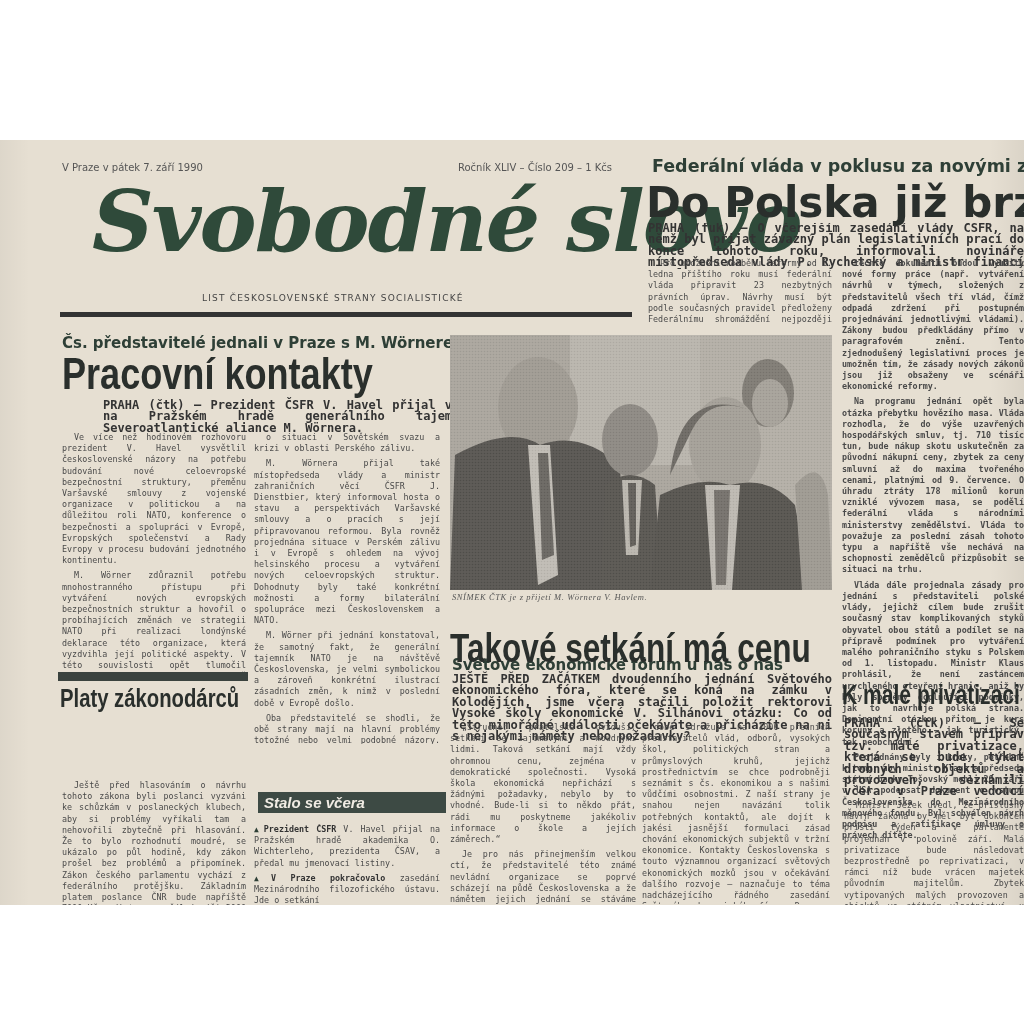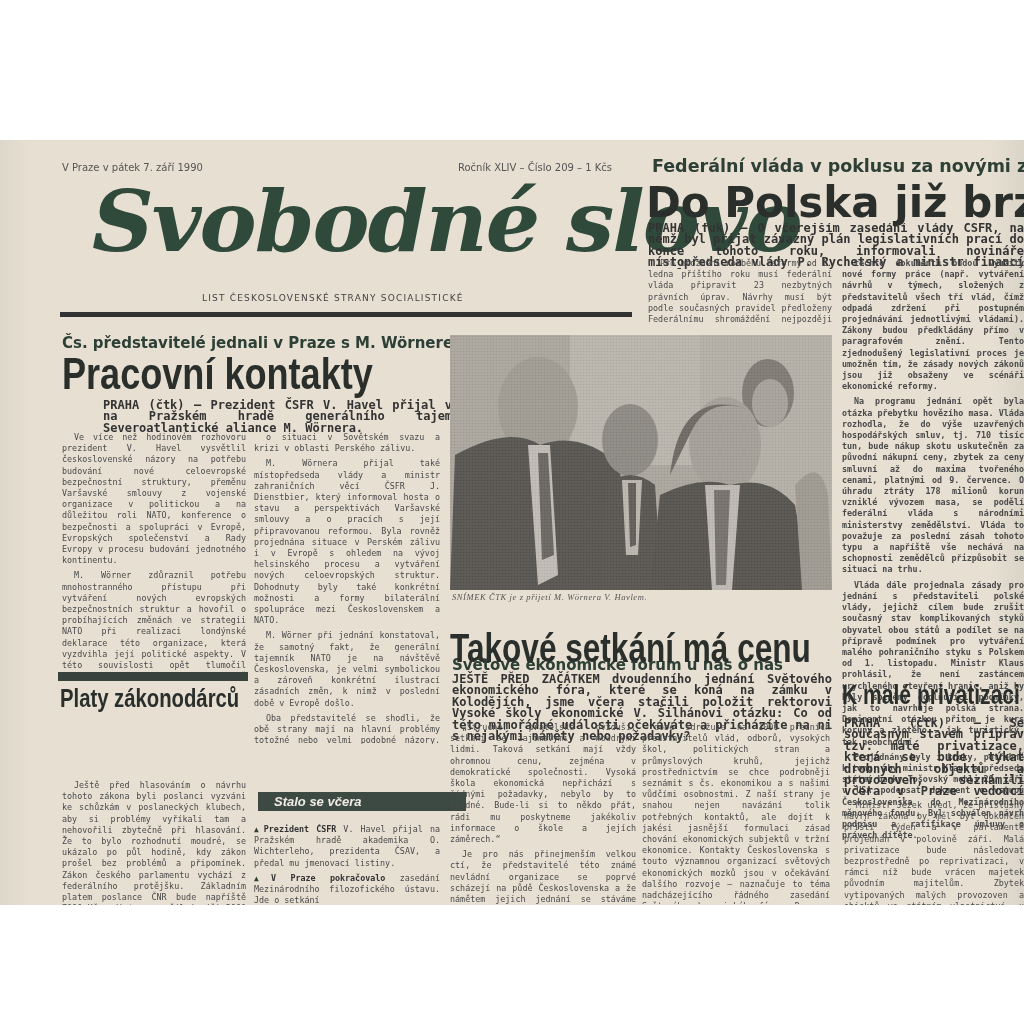--- a/index.html
+++ b/index.html
@@ -16,21 +16,21 @@
   .kicker{font-family:"DejaVu Sans",sans-serif;font-weight:bold;color:#2e3f36;}
   .head{font-family:"Liberation Sans",sans-serif;font-weight:bold;color:#2a2f2c;line-height:1;}
   .headc{font-family:"Liberation Sans",sans-serif;font-weight:bold;color:#2a2f2c;line-height:1;transform-origin:left;}
   .lead{font-family:"DejaVu Sans Mono",monospace;font-weight:bold;font-size:12px;line-height:11.4px;color:#333;text-align:justify;}
   .body{font-family:"DejaVu Sans Mono",monospace;font-size:8.4px;line-height:11.2px;color:#4a4a4a;text-align:justify;overflow:hidden;}
   .body p{margin:0 0 4px 0;text-indent:12px;}
   .body b{color:#333;}
   .photo{background:#8d8a85;overflow:hidden;}
   .caption{font-family:Liberation Serif, serif;font-style:italic;font-size:8.5px;color:#555;letter-spacing:.6px;}
   .banner{background:#3d4a44;color:#f0ece4;font-family:"Liberation Sans",sans-serif;font-weight:bold;font-style:italic;
-    font-size:13px;padding:2px 16px;}
+    font-size:15px;padding:2px 6px;}
   .darkbar{background:#3a423e;height:9px;}
   .tri{color:#2e3f36;font-size:8px;margin-right:3px;}
 </style>
 </head>
 <body>
 
 <div class="paper">
 
   <div class="abs dateline" style="left:62px;top:22px;">V Praze v pátek 7. září 1990</div>
   <div class="abs dateline" style="left:458px;top:22px;">Ročník XLIV – Číslo 209 – 1 Kčs</div>

